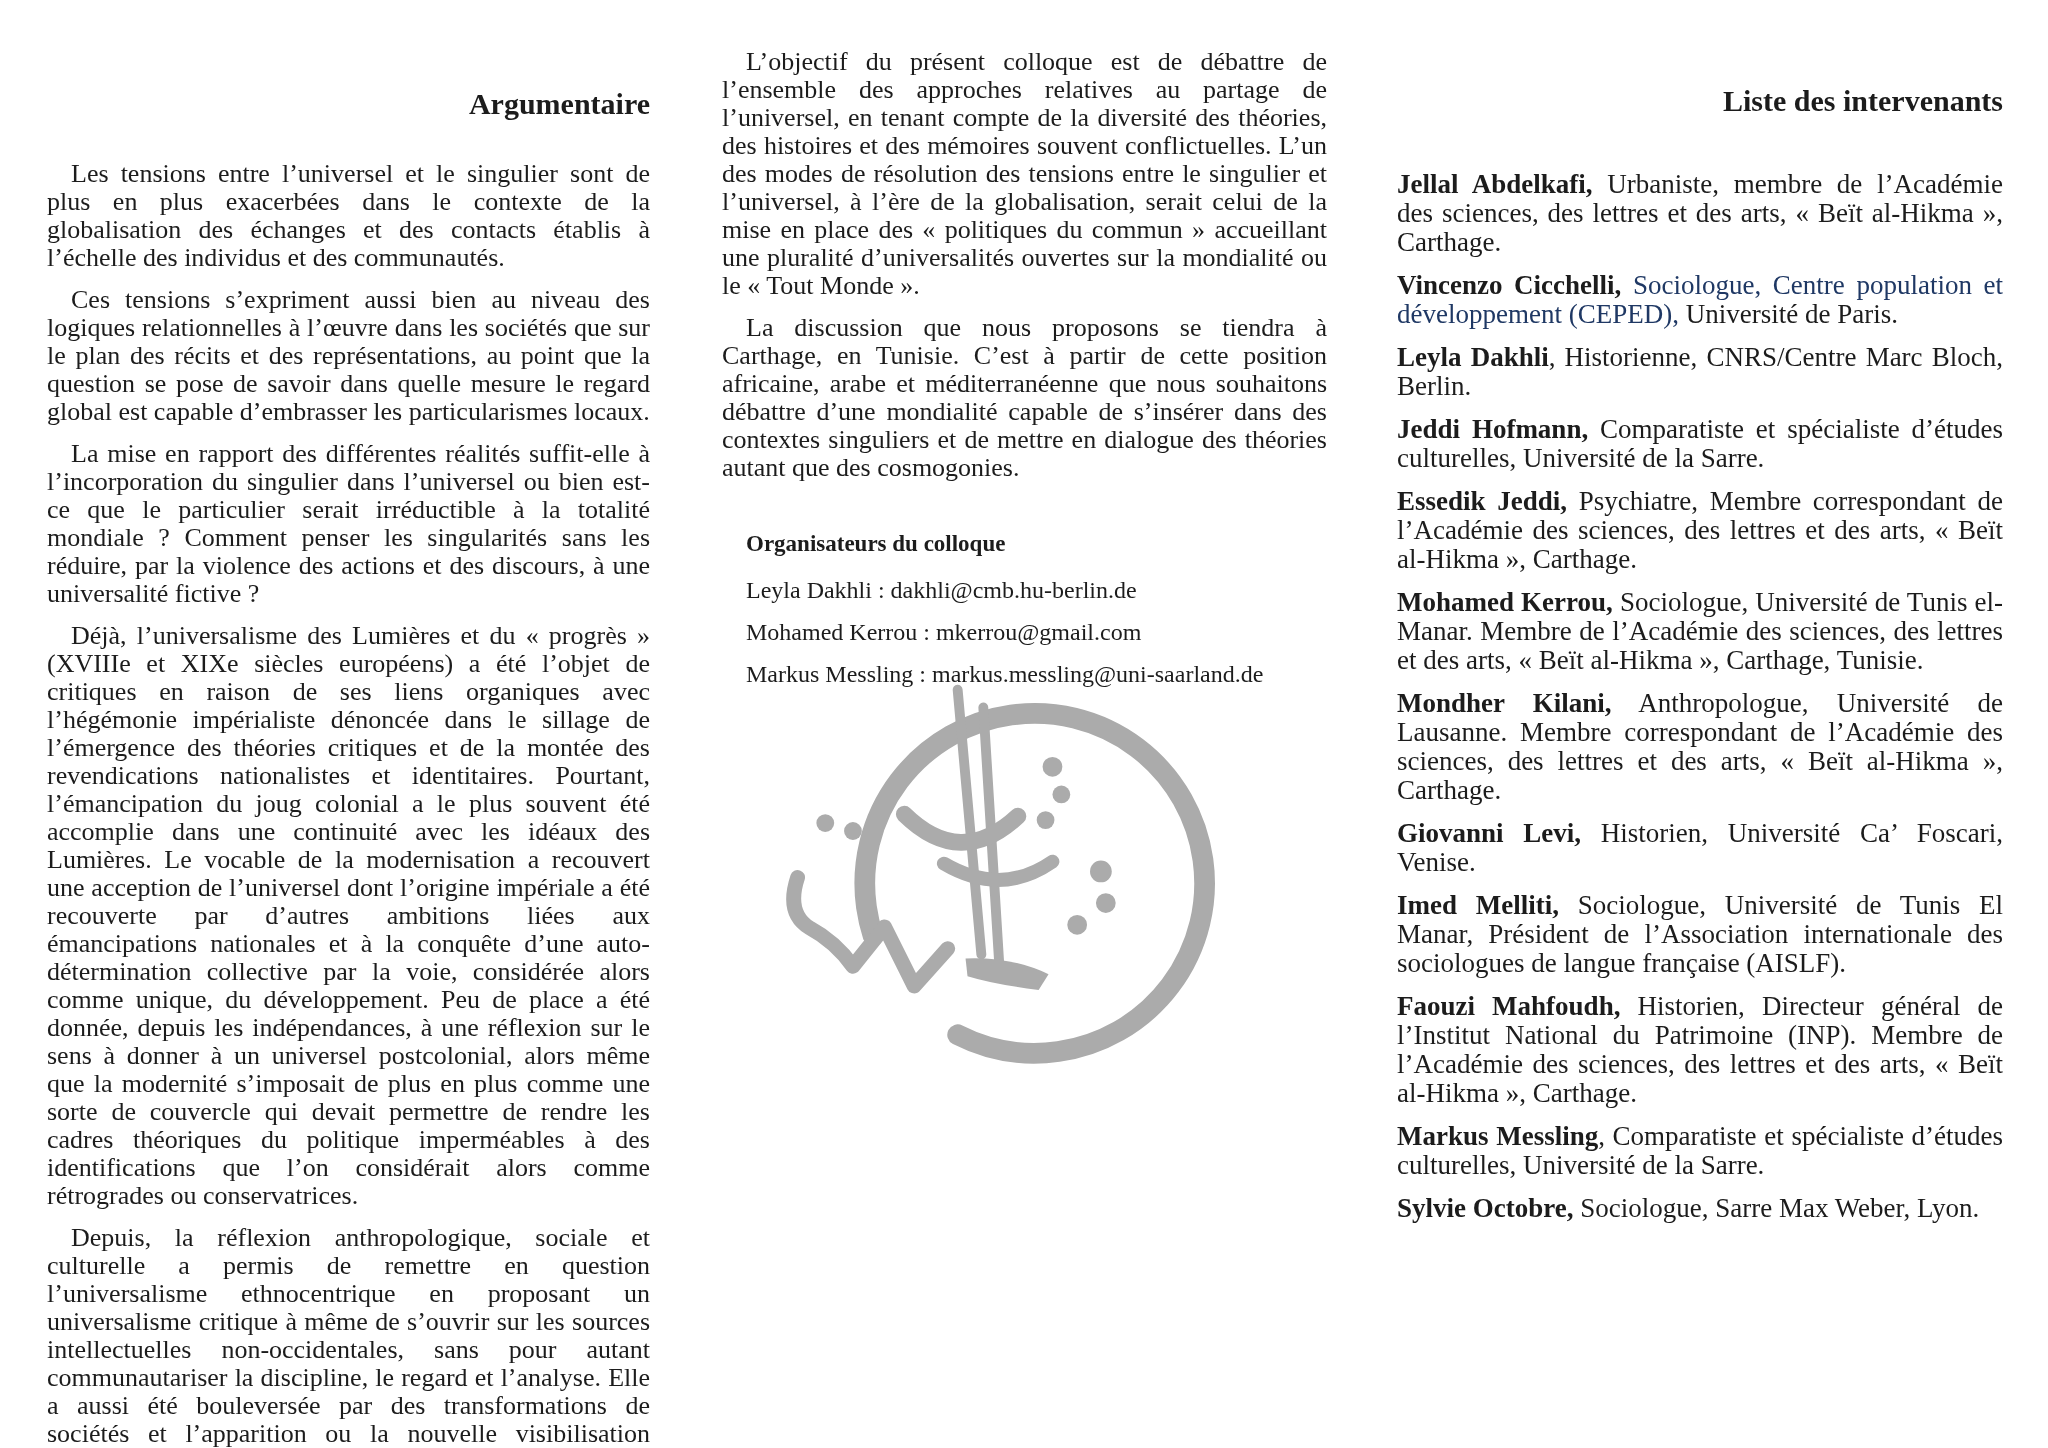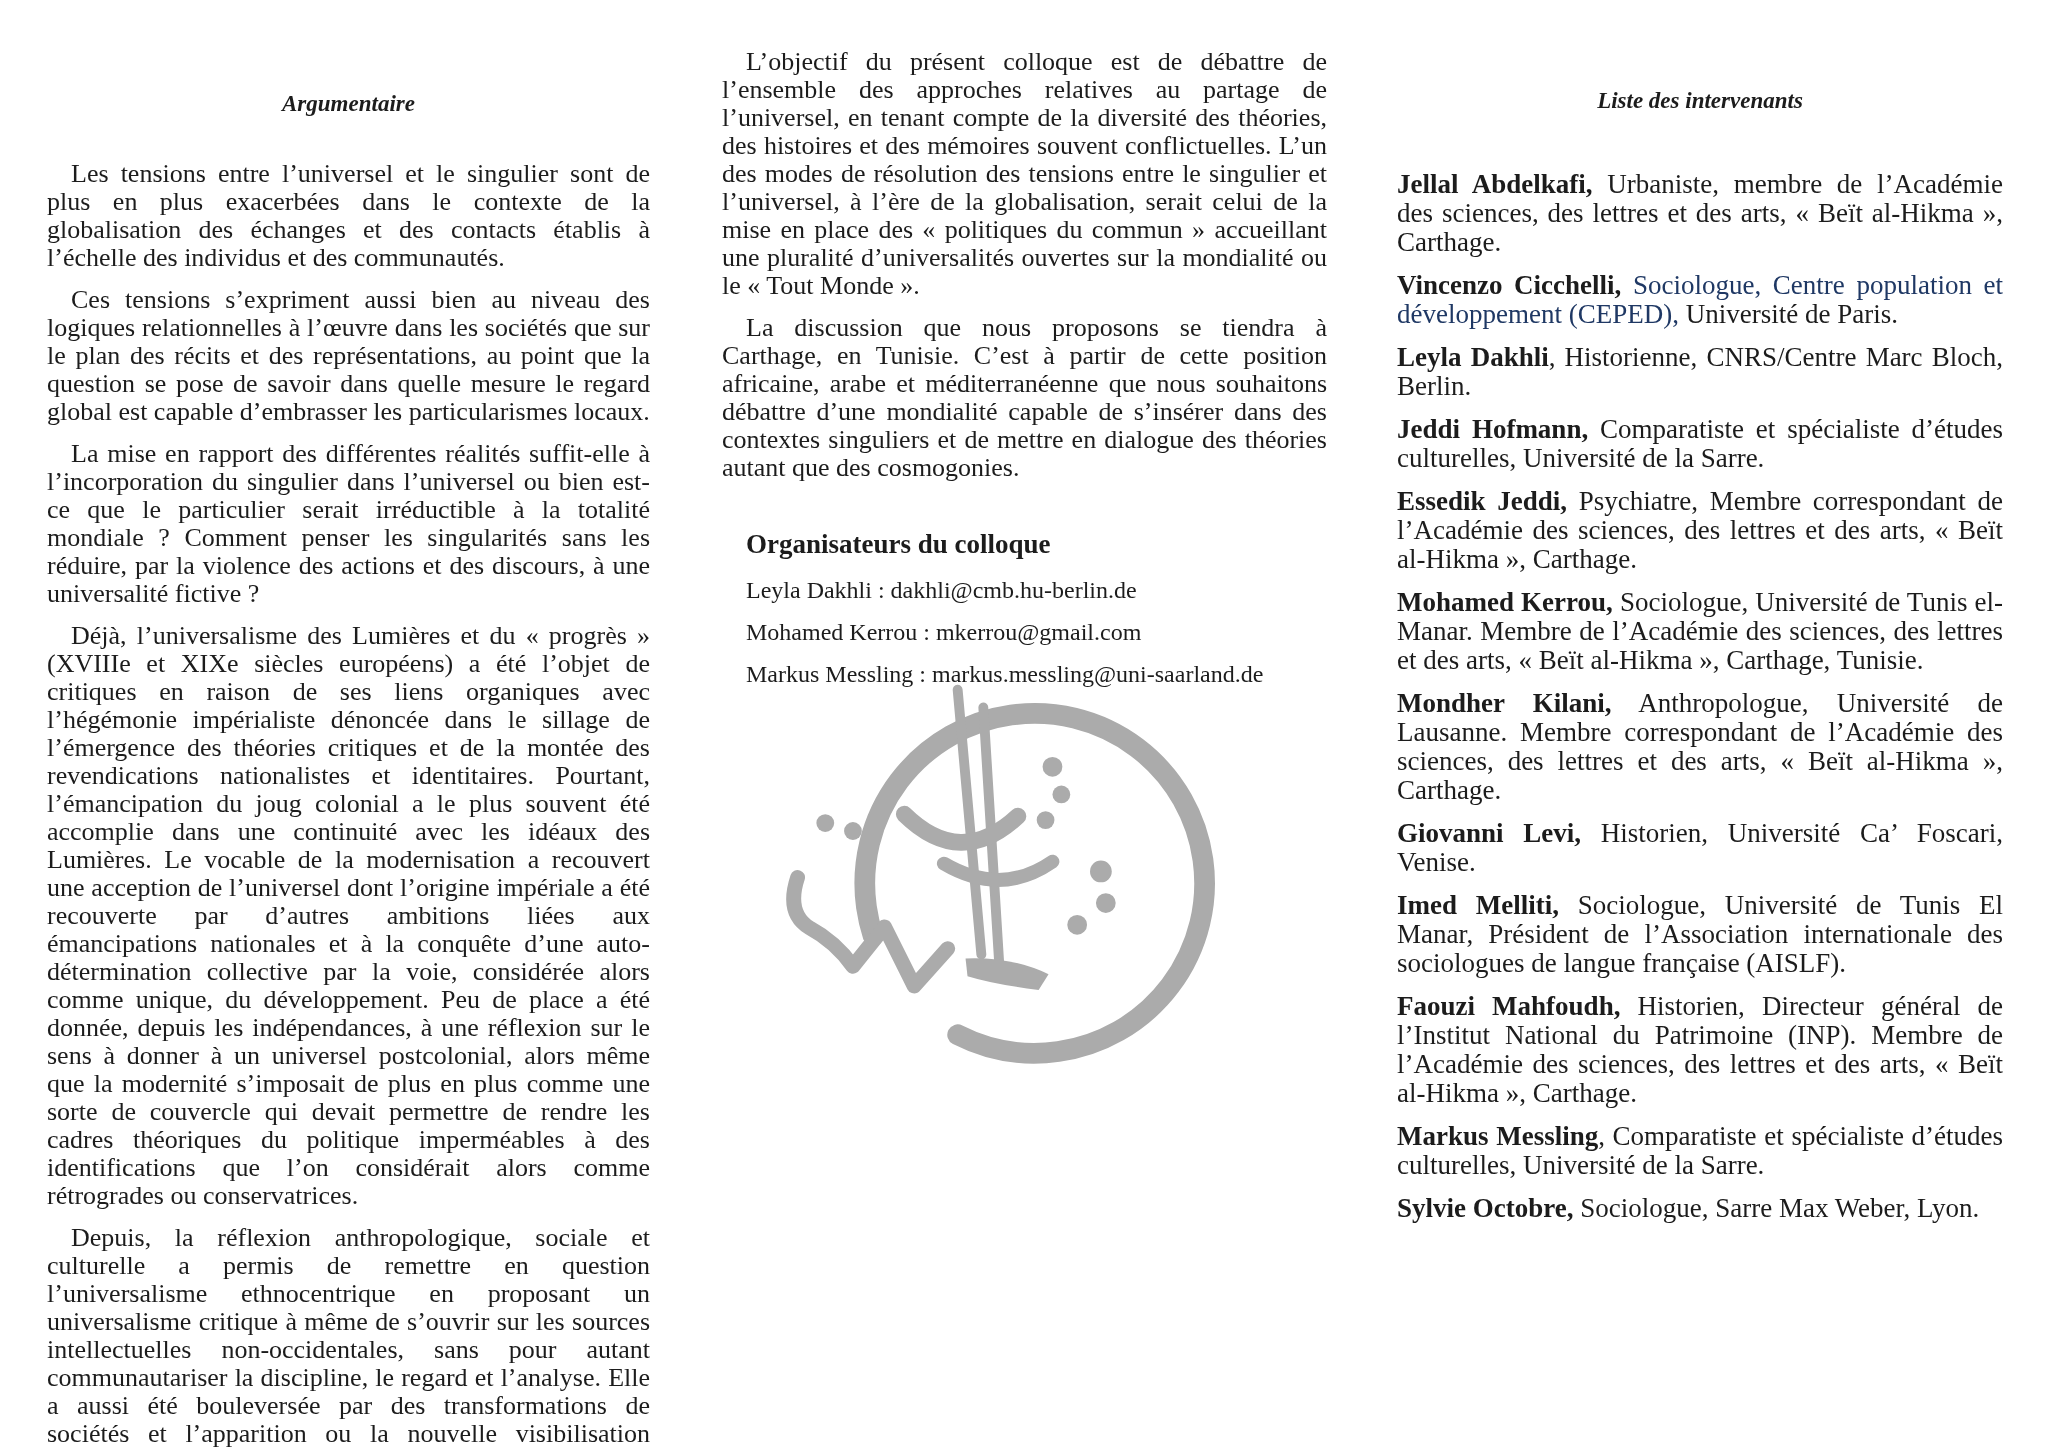--- a/index.html
+++ b/index.html
@@ -11,34 +11,34 @@
     position: relative;
     overflow: hidden;
   }
   .page { position: absolute; inset: 0; }
   .col { position: absolute; }
   #col1 { left: 47px;  top: 88px; width: 603px; }
   #col2 { left: 722px; top: 48px; width: 605px; }
   #col3 { left: 1397px; top: 85px; width: 606px; }
 
   .col-heading {
-    font-size: 23px; font-weight: bold; text-align: center;
-    margin: 0 0 41px 0; line-height: 31px; font-style: italic;
+    font-size: 30px; font-weight: bold; text-align: right;
+    margin: 0 0 41px 0; line-height: 31px;
   }
   #col3 .col-heading { margin-bottom: 54px; }
 
   p.body-par {
     font-size: 26px; line-height: 28px;
     text-align: justify; text-indent: 24px;
     margin: 0 0 14px 0;
   }
 
   .organizers { margin-top: 47px; padding-left: 24px; }
   .organizers-heading {
-    font-size: 27px; font-weight: bold;
+    font-size: 23px; font-weight: bold;
     margin: 12px 0 17px 0; line-height: 30px;
   }
   .contact-line {
     font-size: 24px; line-height: 28px;
     margin: 0 0 14px 0;
   }
 
   p.entry {
     font-size: 27px; line-height: 29px;
     text-align: justify;

